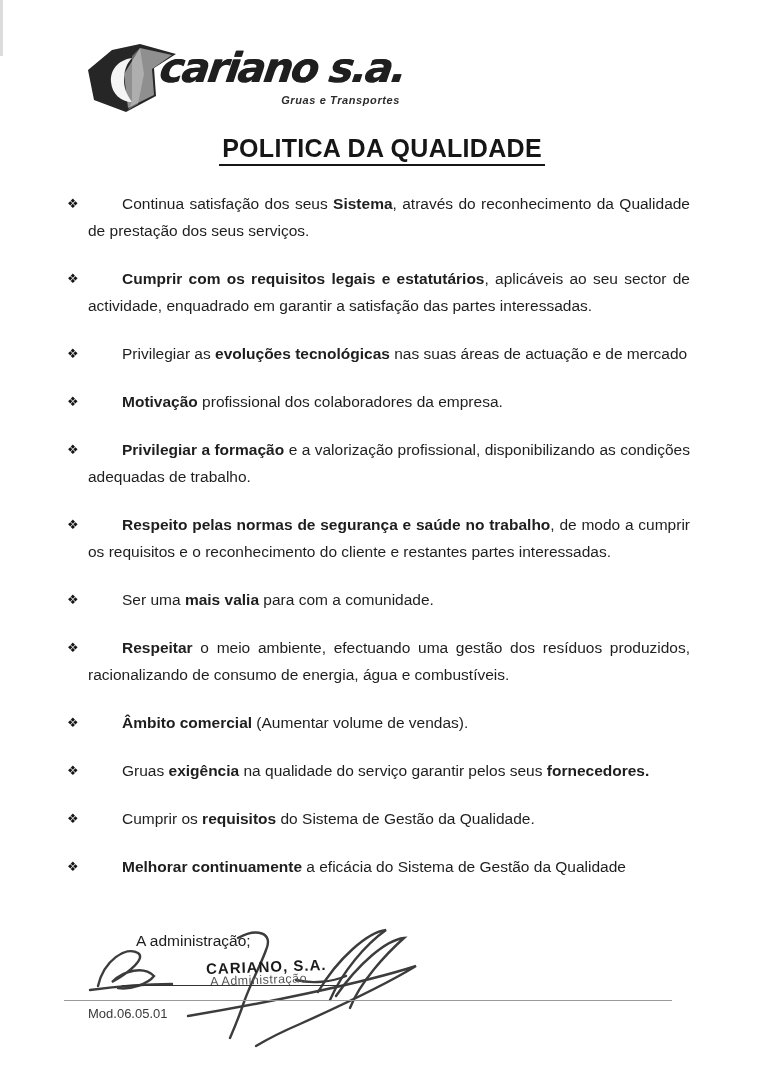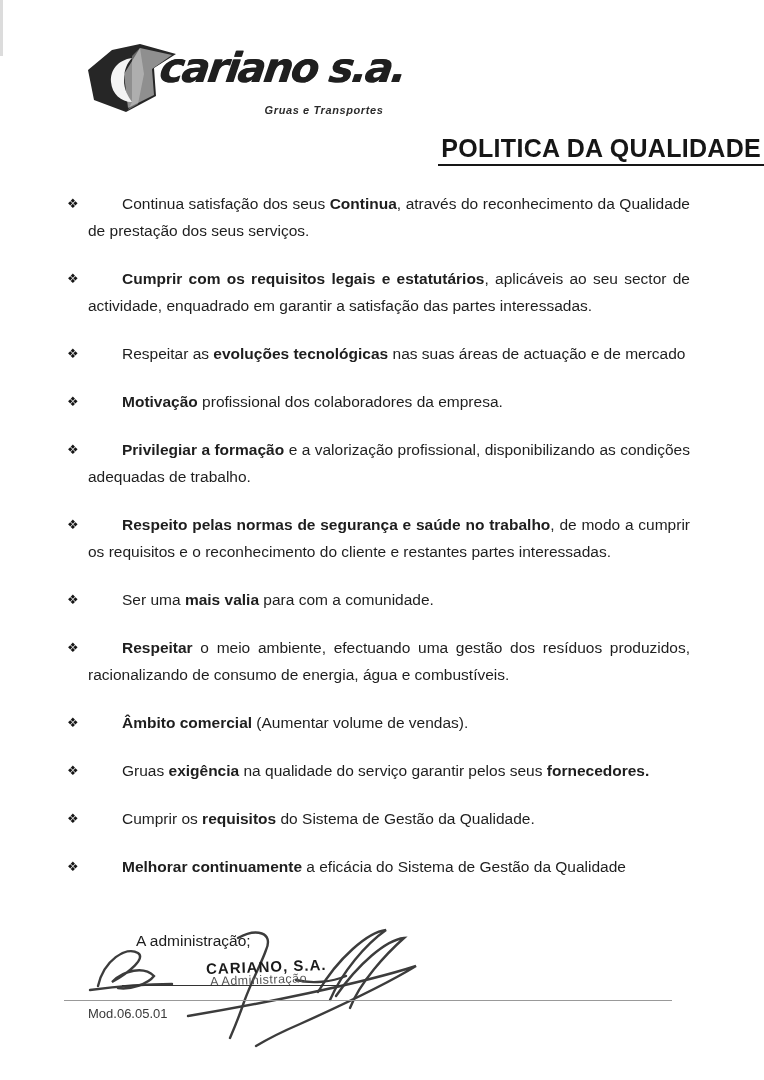--- a/index.html
+++ b/index.html
@@ -22,28 +22,28 @@
     position:absolute; left:72px; top:0px;
     font-family:"DejaVu Sans", sans-serif;
     font-weight:bold; font-style:italic;
     font-size:41px; letter-spacing:-2px;
     transform:skewX(-8deg);
     color:#1f1f1f;
     text-shadow:0.7px 0 #1f1f1f;
     white-space:nowrap;
   }
   .tagline {
-    position:absolute; left:160px; top:60px; width:152px;
-    text-align:center;
+    position:absolute; left:160px; top:50px; width:152px;
+    text-align:right;
     font-weight:bold; font-style:italic;
     font-size:11px; letter-spacing:0.6px;
     color:#2b2b2b;
   }
   
-  .title-wrap { position:absolute; left:0; right:0; top:134px; text-align:right; }
+  .title-wrap { position:absolute; left:0; right:0; top:134px; text-align:center; }
   .title {
     display:inline-block;
     font-size:25px; font-weight:bold; letter-spacing:0.3px;
     color:#161616;
     border-bottom:2.5px solid #161616;
     padding:0 3px 1px 3px;
   }
   
   .policy-list { position:absolute; left:0; right:0; top:190px; }
   .item {
@@ -100,23 +100,23 @@
     </svg>
     <div class="wordmark">cariano s.a.</div>
     <div class="tagline">Gruas e Transportes</div>
   </div>
 
   <div class="title-wrap">
     <span class="title">POLITICA DA QUALIDADE</span>
   </div>
 
   <div class="policy-list">
-      <div class="item"><span class="bullet">❖</span><span>Continua satisfação dos seus </span><b>Continua</b><span>, através do reconhecimento da Qualidade de prestação dos seus serviços.</span></div>
+      <div class="item"><span class="bullet">❖</span><span>Continua satisfação dos seus </span><b>Sistema</b><span>, através do reconhecimento da Qualidade de prestação dos seus serviços.</span></div>
       <div class="item"><span class="bullet">❖</span><b>Cumprir com os requisitos legais e estatutários</b><span>, aplicáveis ao seu sector de actividade, enquadrado em garantir a satisfação das partes interessadas.</span></div>
-      <div class="item"><span class="bullet">❖</span><span>Respeitar as </span><b>evoluções tecnológicas</b><span> nas suas áreas de actuação e de mercado</span></div>
+      <div class="item"><span class="bullet">❖</span><span>Privilegiar as </span><b>evoluções tecnológicas</b><span> nas suas áreas de actuação e de mercado</span></div>
       <div class="item"><span class="bullet">❖</span><b>Motivação</b><span> profissional dos colaboradores da empresa.</span></div>
       <div class="item"><span class="bullet">❖</span><b>Privilegiar a formação</b><span> e a valorização profissional, disponibilizando as condições adequadas de trabalho.</span></div>
       <div class="item"><span class="bullet">❖</span><b>Respeito pelas normas de segurança e saúde no trabalho</b><span>, de modo a cumprir os requisitos e o reconhecimento do cliente e restantes partes interessadas.</span></div>
       <div class="item"><span class="bullet">❖</span><span>Ser uma </span><b>mais valia</b><span> para com a comunidade.</span></div>
       <div class="item"><span class="bullet">❖</span><b>Respeitar</b><span> o meio ambiente, efectuando uma gestão dos resíduos produzidos, racionalizando de consumo de energia, água e combustíveis.</span></div>
       <div class="item"><span class="bullet">❖</span><b>Âmbito comercial</b><span> (Aumentar volume de vendas).</span></div>
       <div class="item"><span class="bullet">❖</span><span>Gruas </span><b>exigência</b><span> na qualidade do serviço garantir pelos seus </span><b>fornecedores.</b></div>
       <div class="item"><span class="bullet">❖</span><span>Cumprir os </span><b>requisitos</b><span> do Sistema de Gestão da Qualidade.</span></div>
       <div class="item"><span class="bullet">❖</span><b>Melhorar continuamente</b><span> a eficácia do Sistema de Gestão da Qualidade</span></div>
     </div>

